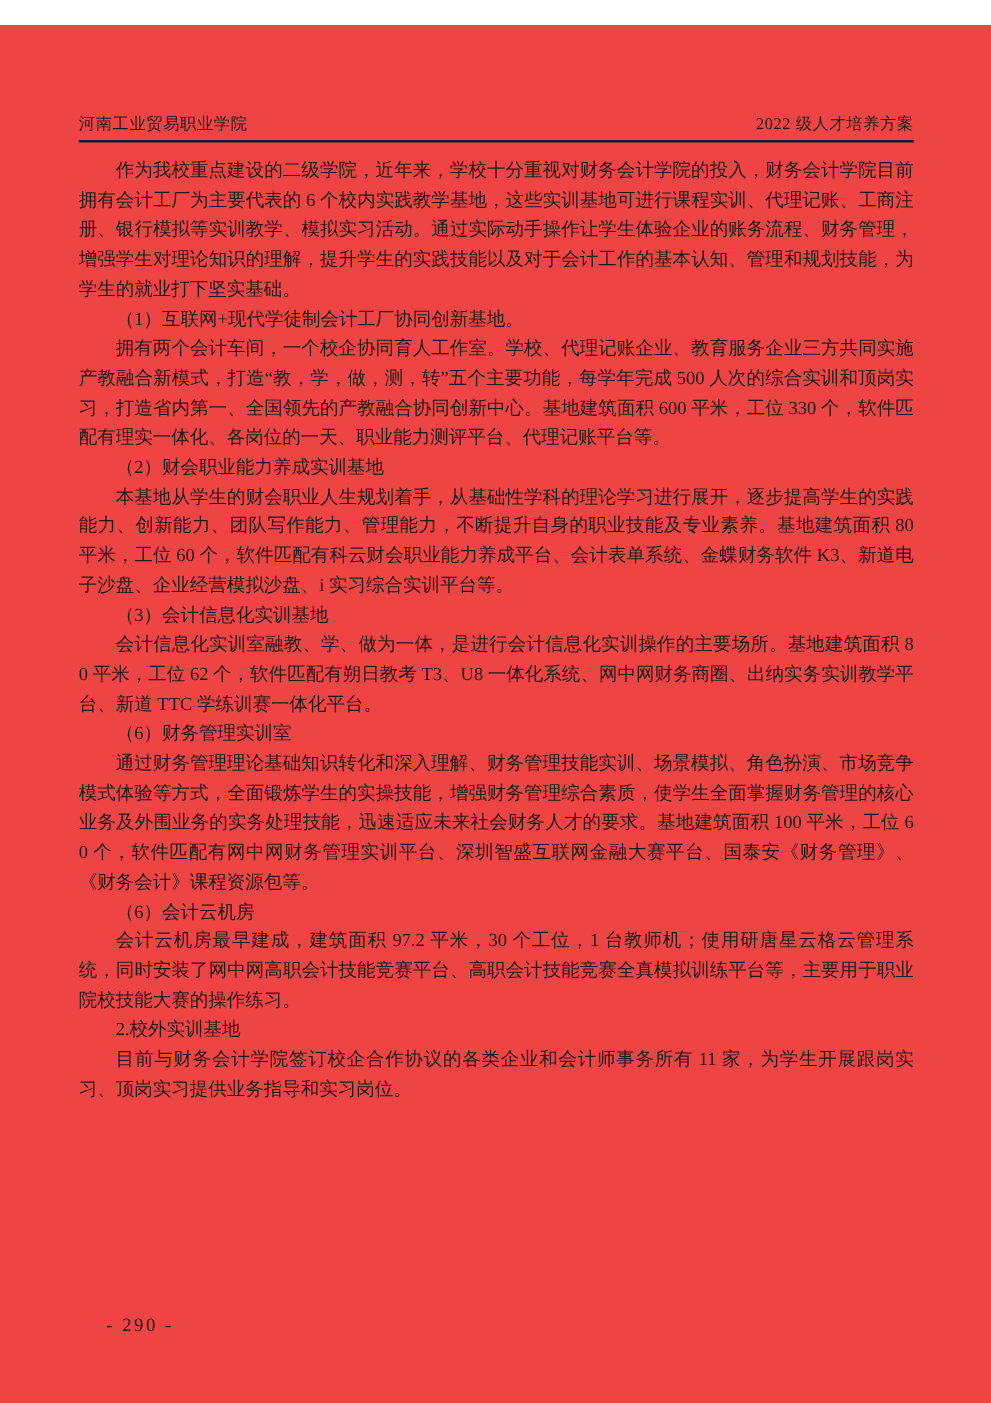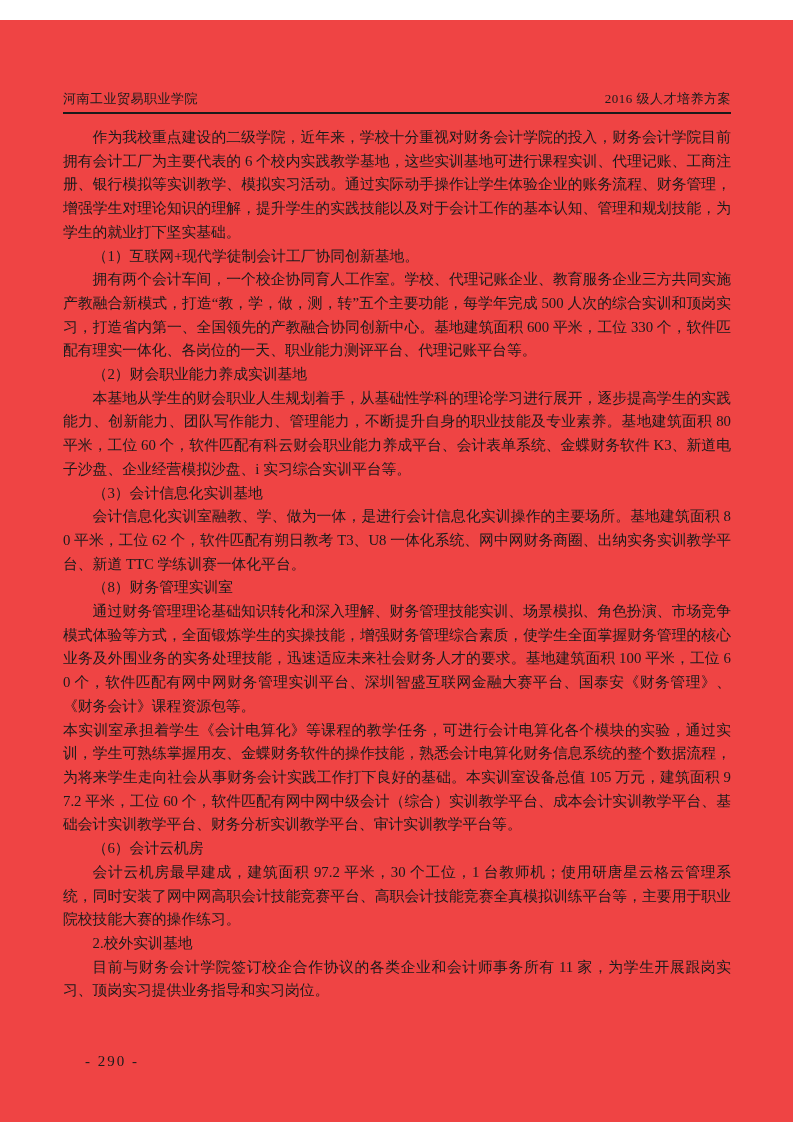--- a/index.html
+++ b/index.html
@@ -57,34 +57,33 @@
     text-align: center;
   }
 </style>
 </head>
 <body>
 
 <div class="page">
 
   <div class="header">
     <span>河南工业贸易职业学院</span>
-    <span>2016 级人才培养方案</span>
+    <span>2022 级人才培养方案</span>
   </div>
 
   <div class="doc-body">
     <p class="indent">作为我校重点建设的二级学院，近年来，学校十分重视对财务会计学院的投入，财务会计学院目前拥有会计工厂为主要代表的 6 个校内实践教学基地，这些实训基地可进行课程实训、代理记账、工商注册、银行模拟等实训教学、模拟实习活动。通过实际动手操作让学生体验企业的账务流程、财务管理，增强学生对理论知识的理解，提升学生的实践技能以及对于会计工作的基本认知、管理和规划技能，为学生的就业打下坚实基础。</p>
     <p class="indent">（1）互联网+现代学徒制会计工厂协同创新基地。</p>
     <p class="indent">拥有两个会计车间，一个校企协同育人工作室。学校、代理记账企业、教育服务企业三方共同实施产教融合新模式，打造“教，学，做，测，转”五个主要功能，每学年完成 500 人次的综合实训和顶岗实习，打造省内第一、全国领先的产教融合协同创新中心。基地建筑面积 600 平米，工位 330 个，软件匹配有理实一体化、各岗位的一天、职业能力测评平台、代理记账平台等。</p>
     <p class="indent">（2）财会职业能力养成实训基地</p>
     <p class="indent">本基地从学生的财会职业人生规划着手，从基础性学科的理论学习进行展开，逐步提高学生的实践能力、创新能力、团队写作能力、管理能力，不断提升自身的职业技能及专业素养。基地建筑面积 80 平米，工位 60 个，软件匹配有科云财会职业能力养成平台、会计表单系统、金蝶财务软件 K3、新道电子沙盘、企业经营模拟沙盘、i 实习综合实训平台等。</p>
     <p class="indent">（3）会计信息化实训基地</p>
     <p class="indent">会计信息化实训室融教、学、做为一体，是进行会计信息化实训操作的主要场所。基地建筑面积 80 平米，工位 62 个，软件匹配有朔日教考 T3、U8 一体化系统、网中网财务商圈、出纳实务实训教学平台、新道 TTC 学练训赛一体化平台。</p>
-    <p class="indent">（8）财务管理实训室</p>
+    <p class="indent">（6）财务管理实训室</p>
     <p class="indent">通过财务管理理论基础知识转化和深入理解、财务管理技能实训、场景模拟、角色扮演、市场竞争模式体验等方式，全面锻炼学生的实操技能，增强财务管理综合素质，使学生全面掌握财务管理的核心业务及外围业务的实务处理技能，迅速适应未来社会财务人才的要求。基地建筑面积 100 平米，工位 60 个，软件匹配有网中网财务管理实训平台、深圳智盛互联网金融大赛平台、国泰安《财务管理》、《财务会计》课程资源包等。</p>
-    <p>本实训室承担着学生《会计电算化》等课程的教学任务，可进行会计电算化各个模块的实验，通过实训，学生可熟练掌握用友、金蝶财务软件的操作技能，熟悉会计电算化财务信息系统的整个数据流程，为将来学生走向社会从事财务会计实践工作打下良好的基础。本实训室设备总值 105 万元，建筑面积 97.2 平米，工位 60 个，软件匹配有网中网中级会计（综合）实训教学平台、成本会计实训教学平台、基础会计实训教学平台、财务分析实训教学平台、审计实训教学平台等。</p>
     <p class="indent">（6）会计云机房</p>
     <p class="indent">会计云机房最早建成，建筑面积 97.2 平米，30 个工位，1 台教师机；使用研唐星云格云管理系统，同时安装了网中网高职会计技能竞赛平台、高职会计技能竞赛全真模拟训练平台等，主要用于职业院校技能大赛的操作练习。</p>
     <p class="indent">2.校外实训基地</p>
     <p class="indent">目前与财务会计学院签订校企合作协议的各类企业和会计师事务所有 11 家，为学生开展跟岗实习、顶岗实习提供业务指导和实习岗位。</p>
   </div>
 
   <div class="footer">
     <span>- 290 -</span>
   </div>
 

